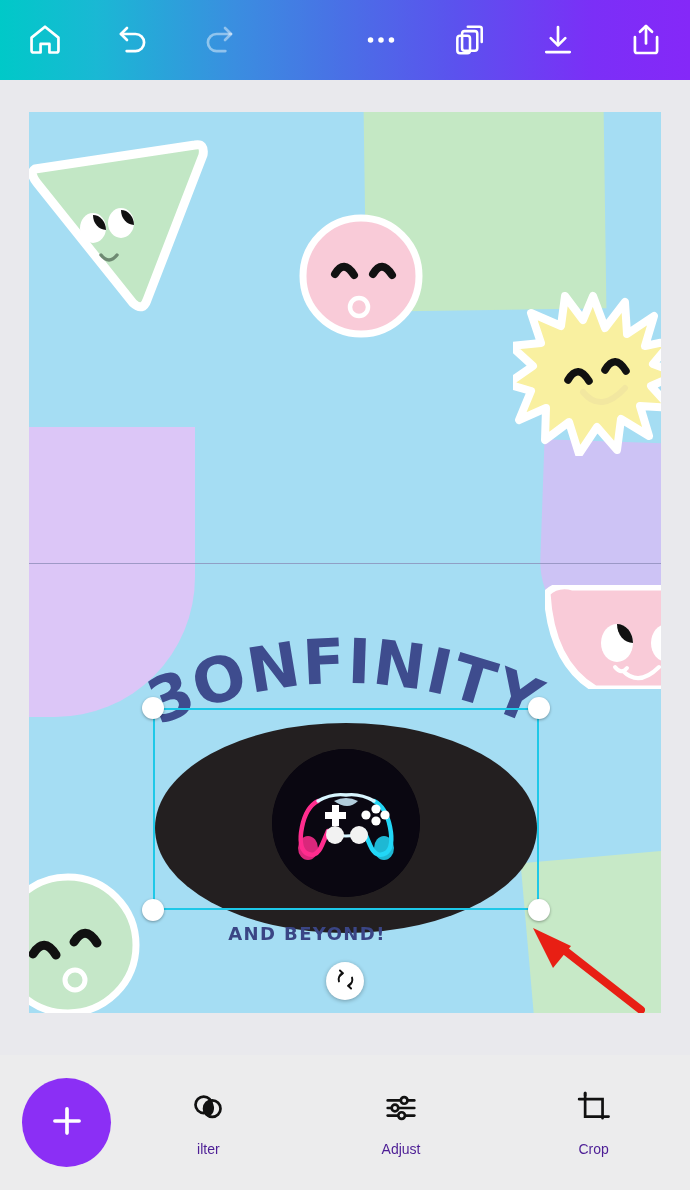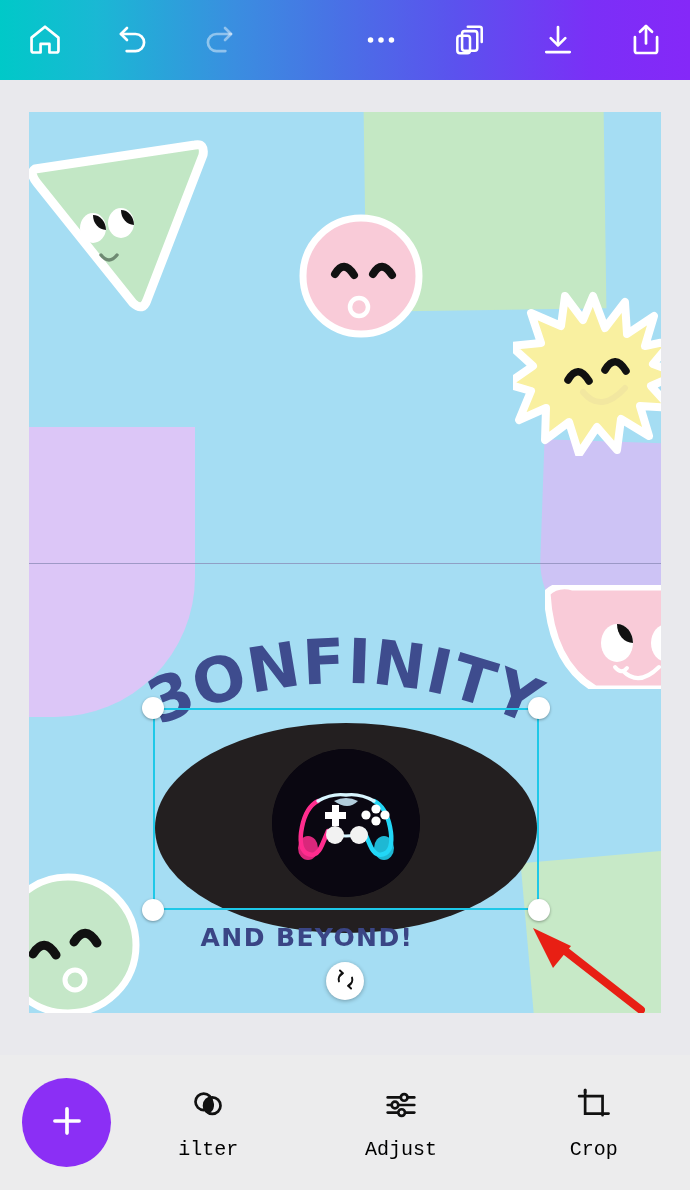--- a/index.html
+++ b/index.html
@@ -157,21 +157,21 @@
     fill: #3e4c8e;
   }
 
   #subline {
     position: absolute;
     left: 0; top: 811px;
     width: 556px;
     text-align: center;
     font-family: "DejaVu Sans", sans-serif;
     font-weight: bold;
-    font-size: 25px;
+    font-size: 18px;
     letter-spacing: 1.4px;
     color: #3a4585;
   }
 
   
   #sel-ellipse {
     position: absolute;
     left: 126px; top: 611px;
     width: 382px; height: 210px;
     background: #231f20;
@@ -245,23 +245,23 @@
     flex: 1;
     display: flex;
     flex-direction: column;
     align-items: center;
     justify-content: center;
     gap: 13px;
     cursor: pointer;
   }
   .tool .ticon { height: 40px; display: flex; align-items: center; justify-content: center; }
   .tool .tlabel {
-    font-size: 20px;
-    color: #000000;
-    font-family: Liberation Mono, monospace;
+    font-size: 14px;
+    color: #4c1d95;
+    font-family: Liberation Sans, sans-serif;
   }
 
   #fab {
     position: absolute;
     left: 22px; top: 23px;
     width: 89px; height: 89px;
     border-radius: 50%;
     background: #8b2ff5;
     display: flex;
     align-items: center;

